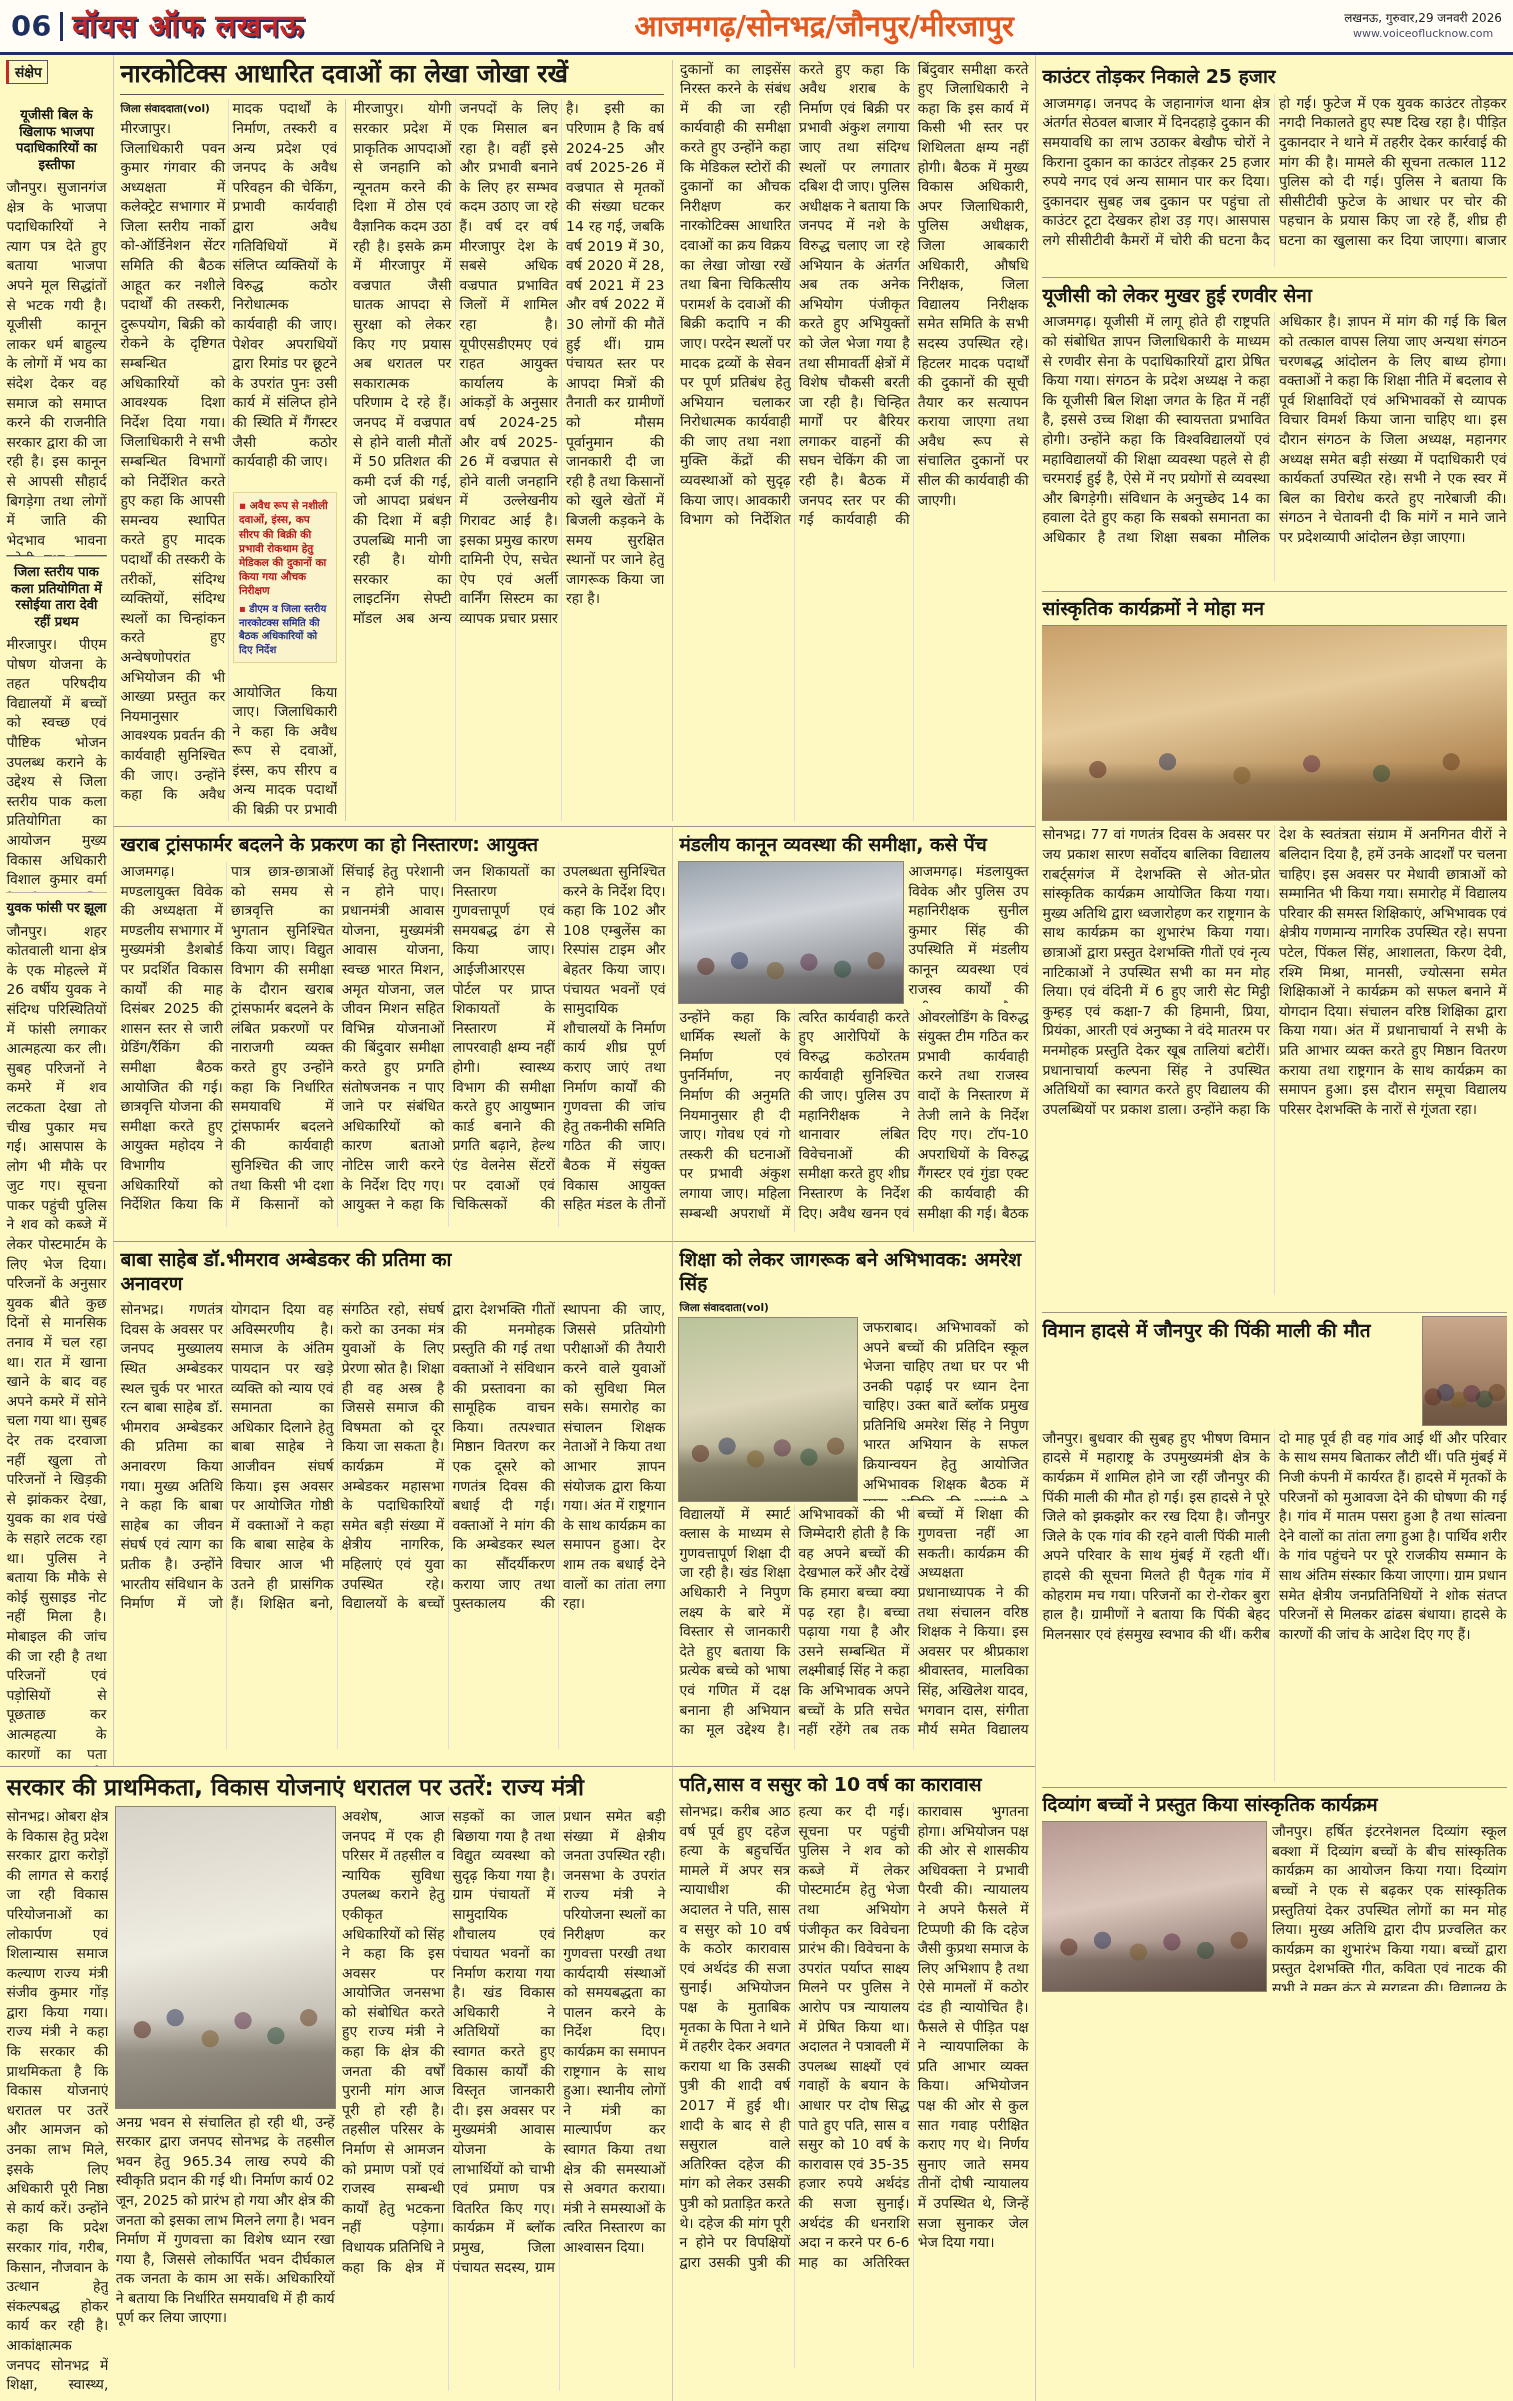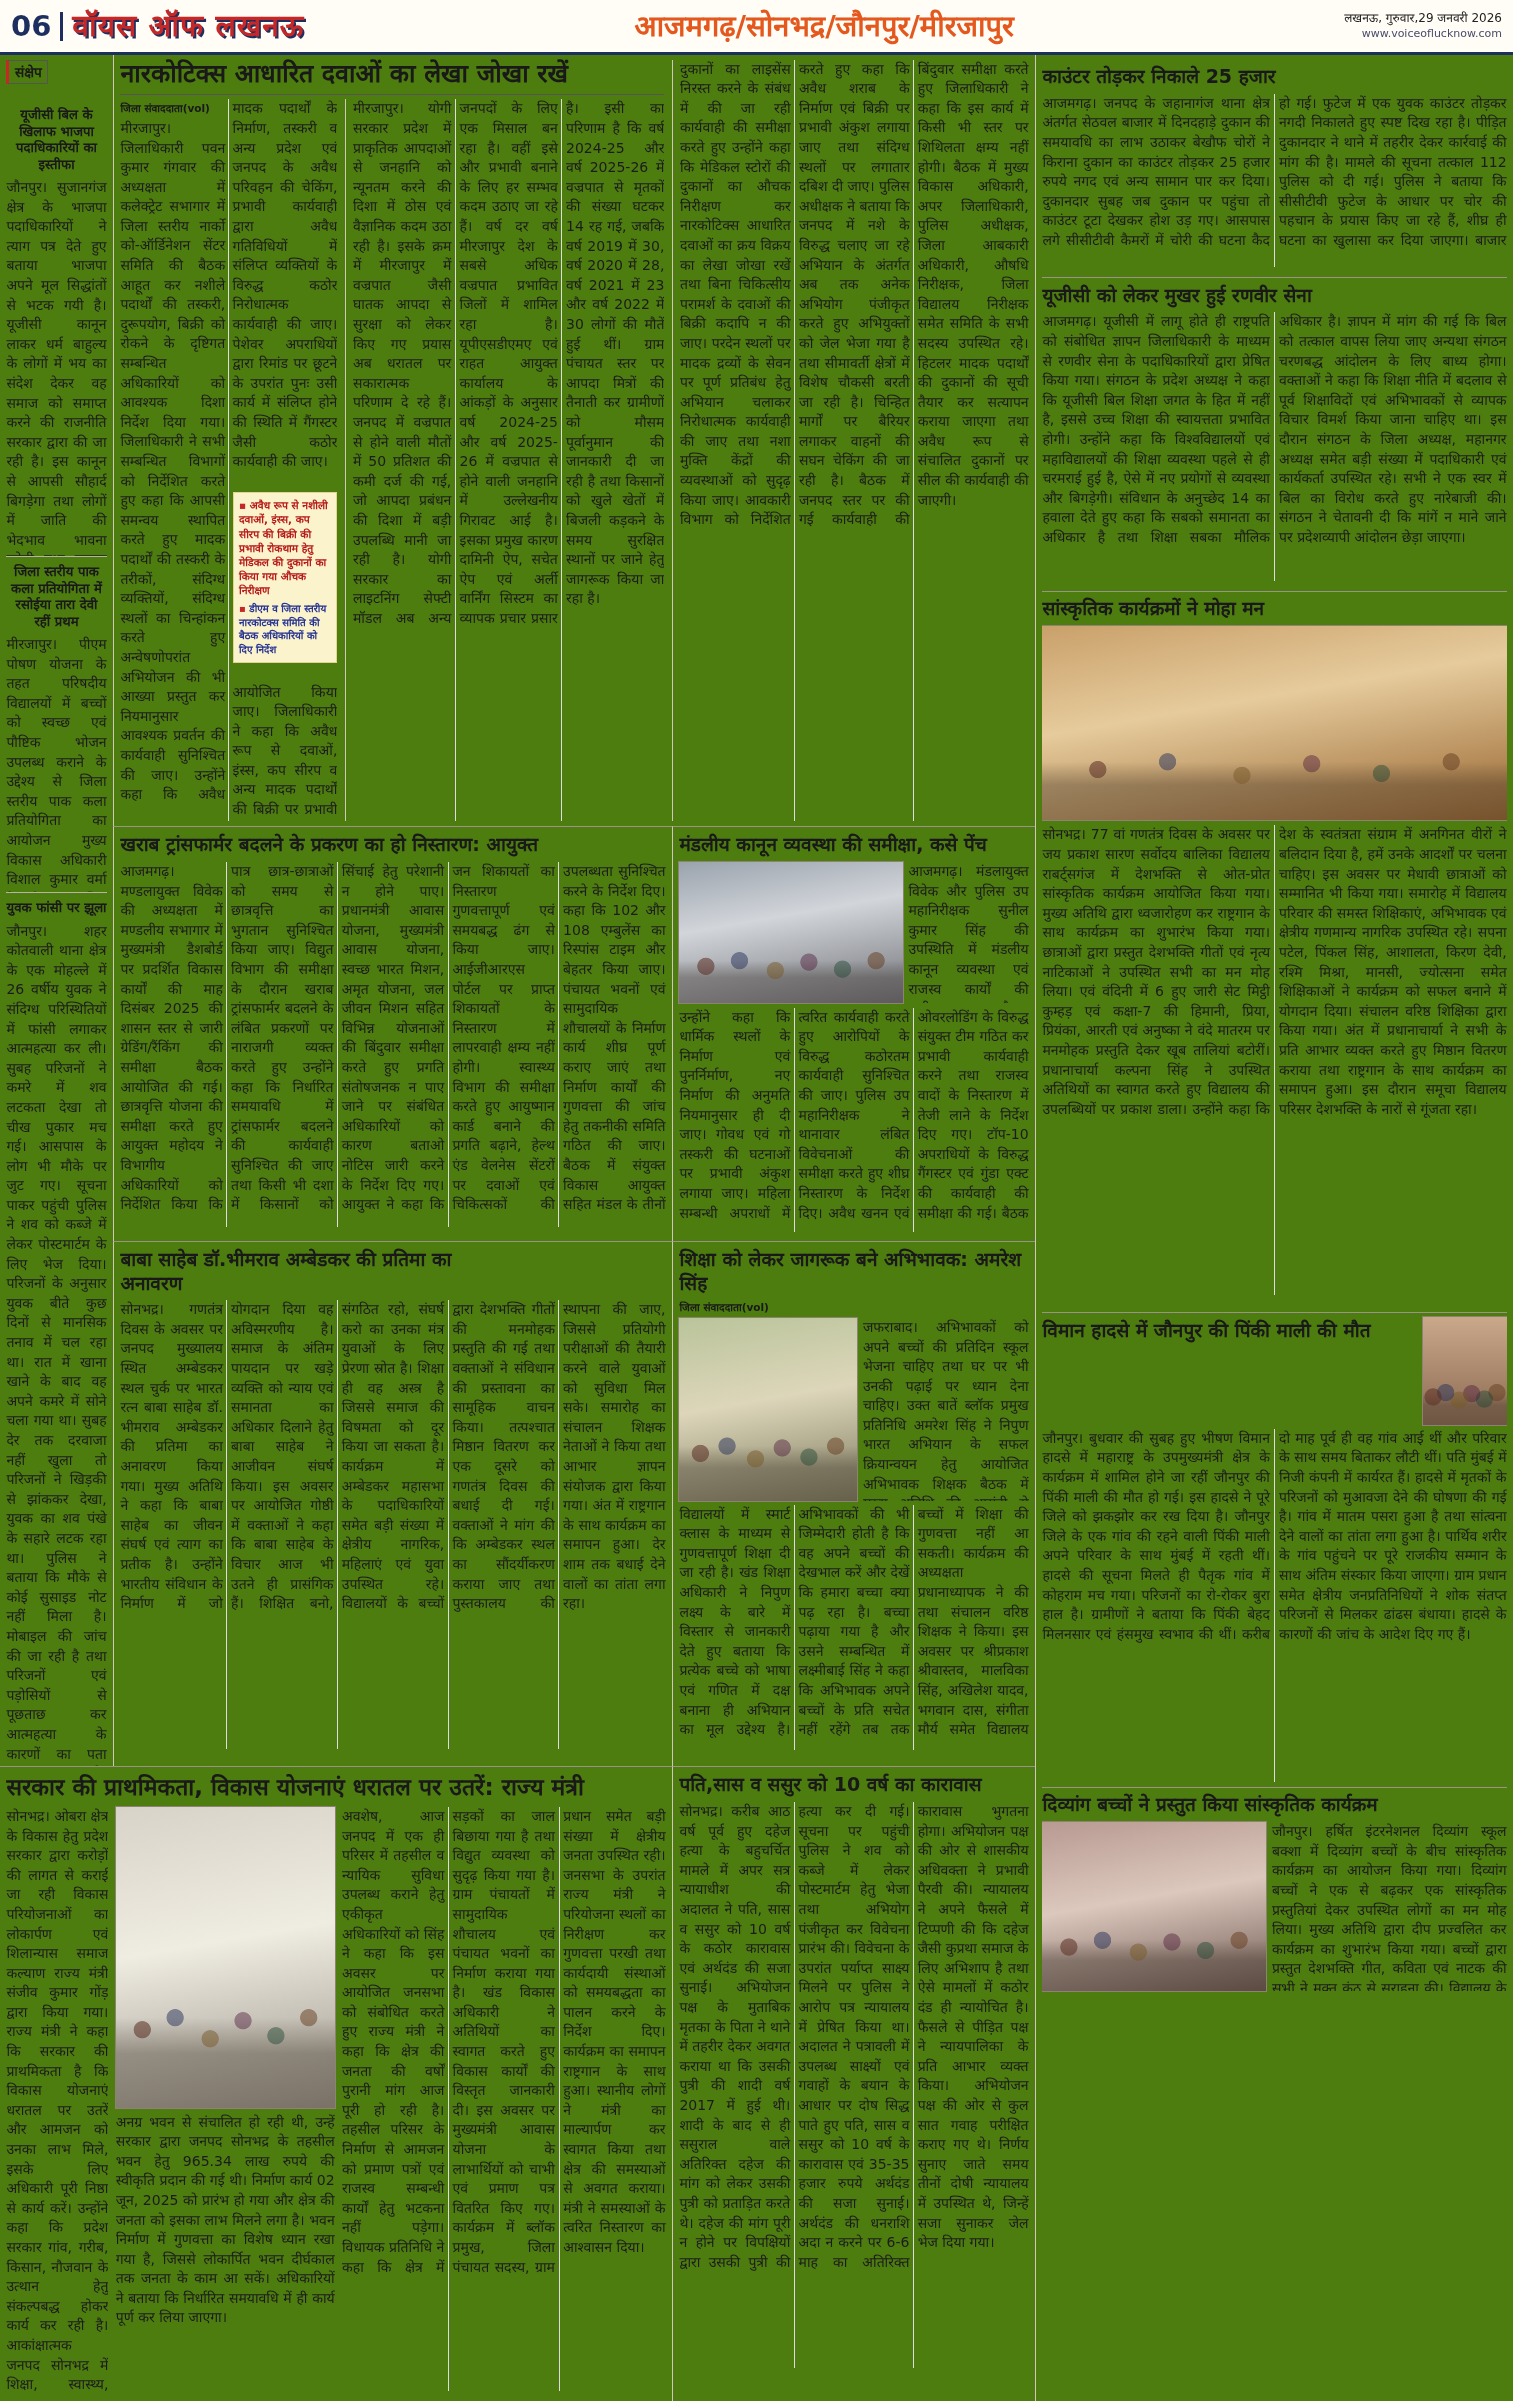--- a/index.html
+++ b/index.html
@@ -1,24 +1,24 @@
 <!DOCTYPE html>
 <html lang="hi" style="font-size:14.6px"><head>
 <meta charset="utf-8">
 <style>
 *{margin:0;padding:0;box-sizing:border-box}
 html,body{background:#e8e4da}
-.page{width:1513px;height:2401px;margin:0 auto;background:#4d7c0f;font-family:"DejaVu Sans","Liberation Sans",sans-serif;color:#191919;overflow:hidden}
+.page{width:1513px;height:2401px;margin:0 auto;background:#fef9c3;font-family:"DejaVu Sans","Liberation Sans",sans-serif;color:#191919;overflow:hidden}
 
 .masthead-bar{height:55px;display:flex;align-items:center;justify-content:space-between;padding:3.7px 11px;border-bottom:3.7px solid #1c2f5e;background:#fffdf6}
 .mast-left{display:flex;align-items:center;gap:9px}
 .page-num{font-size:29px;font-weight:bold;color:#1c2f5e;padding-right:9px;border-right:3.7px solid #1c2f5e;line-height:1}
 .mast-title{font-size:30px;font-weight:bold;color:#c62828;text-shadow:1.8px 1.8px 0 #1c2f5e;letter-spacing:0.9px;line-height:1}
 .mast-regions{font-size:29px;font-weight:bold;color:#e4581e;line-height:1}
-.mast-right{text-align:right;font-size:12px;color:#222;line-height:1.3}
+.mast-right{text-align:center;font-size:12px;color:#222;line-height:1.3}
 .website{color:#4a4a6a;font-size:11px}
 
 .content{display:grid;grid-template-columns:113px 559px 363px 1fr;grid-template-rows:771px 415px 525px 1fr;height:2347px}
 .cell{padding:4.6px 6.4px;overflow:hidden;border-left:0.9px solid #cfc8ba}
 .briefs{grid-area:1/1/4/2;border-left:none}
 .narco{grid-area:1/2/2/4}
 .transformer{grid-area:2/2/3/3;border-top:0.9px solid #9a9488}
 .mandal{grid-area:2/3/3/4;border-top:0.9px solid #9a9488}
 .ambedkar{grid-area:3/2/4/3;border-top:0.9px solid #9a9488}
 .shiksha{grid-area:3/3/4/4;border-top:0.9px solid #9a9488}

